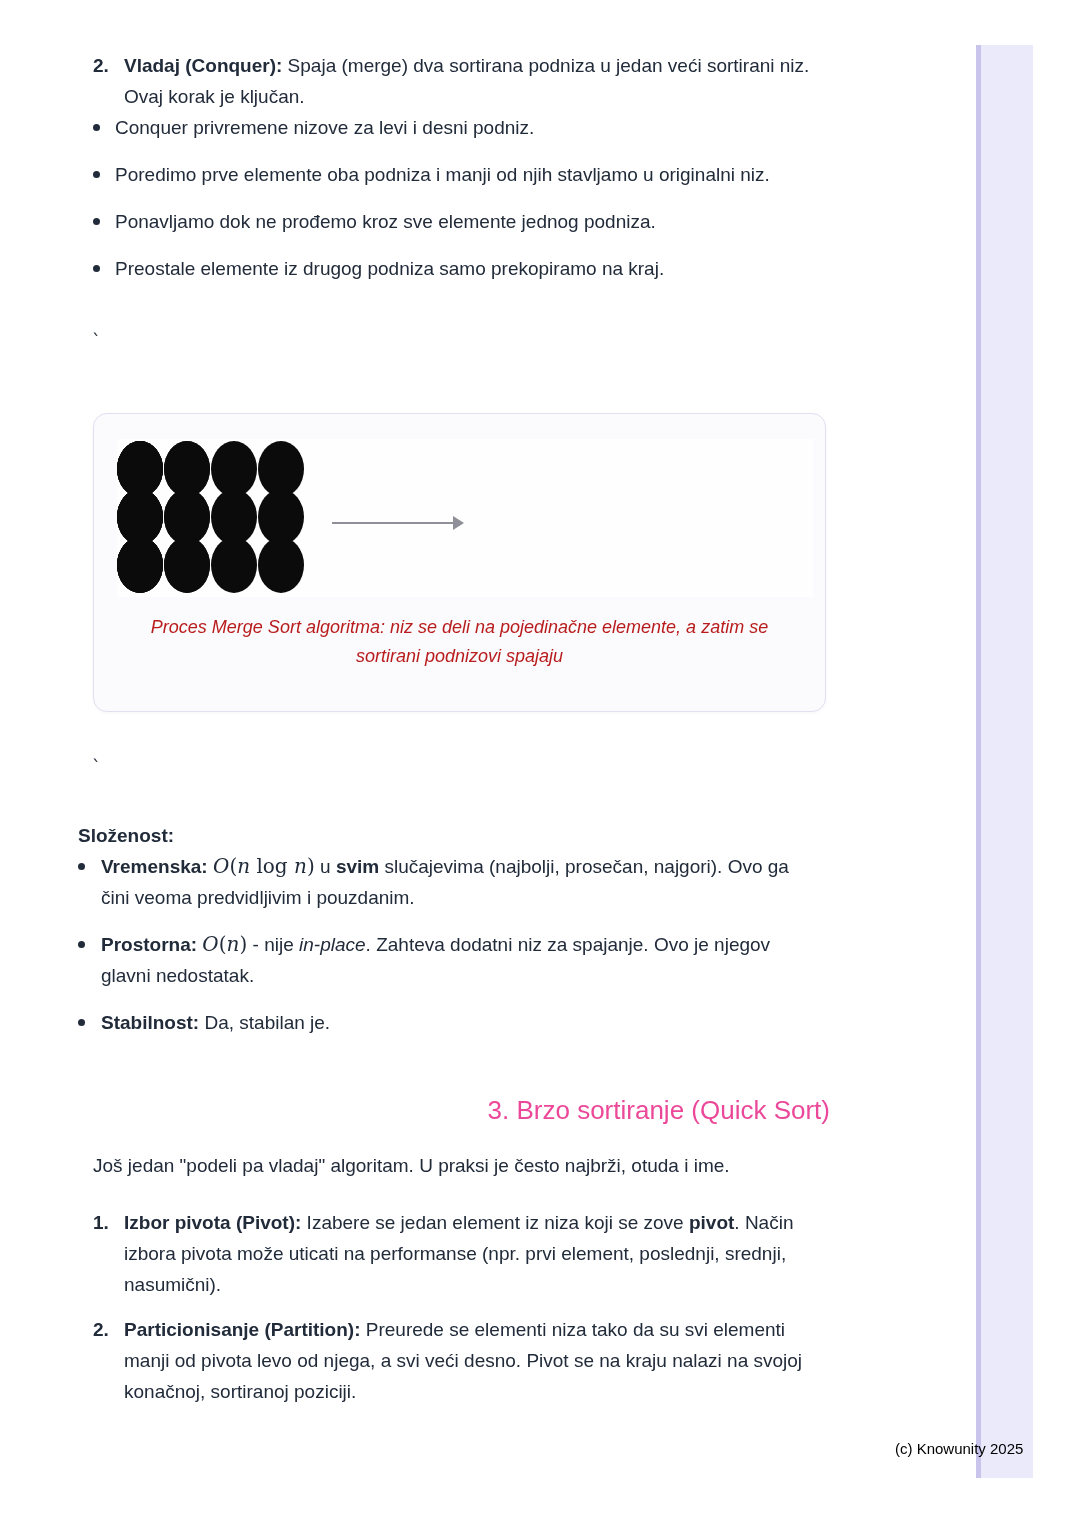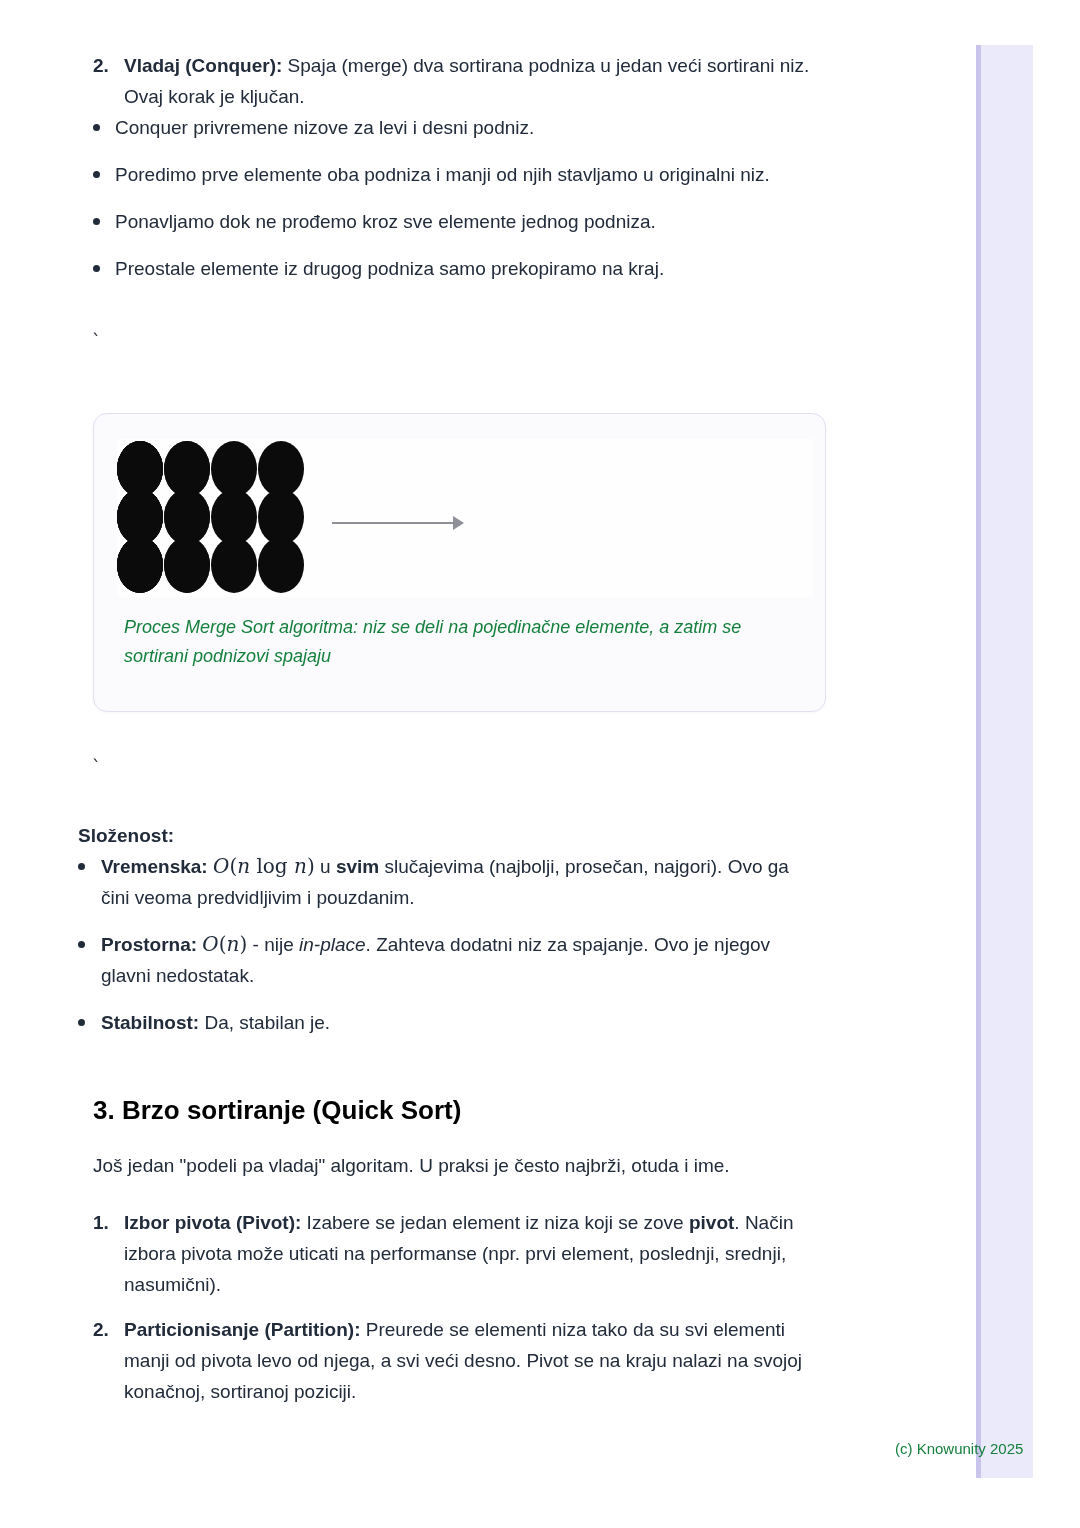--- a/index.html
+++ b/index.html
@@ -66,33 +66,34 @@
   .fig-merge-arrow{left:215px;top:76px;width:132px;height:16px;}
   .arrow-line{position:absolute;left:0;right:9px;top:7px;height:2px;background:#8f9097;}
   .arrow-head{
     position:absolute;right:0;top:1px;width:0;height:0;
     border-left:11px solid #8f9097;
     border-top:7px solid transparent;
     border-bottom:7px solid transparent;
   }
   .fig-caption{
     margin:16px 30px 0 30px;
+    text-align:center;
     font-style:italic;
     font-size:18px;line-height:29px;
-    color:#15803d;
+    color:#b91c1c;
   }
   
   .section-label{font-size:19px;line-height:31px;font-weight:bold;}
   .h2-indigo{
-    font-size:26px;line-height:36px;font-weight:bold;
-    color:#000000;margin:0;
+    font-size:26px;line-height:36px;font-weight:normal;
+    color:#ec4899;margin:0;text-align:right;
   }
   
   .footer-note{
-    font-size:15px;color:#15803d;line-height:18px;z-index:3;
+    font-size:15px;color:#000000;line-height:18px;z-index:3;
   }
   .right-gutter{
     left:976px;top:45px;width:52px;height:1433px;
     background:#ebeafa;
     border-left:5px solid #c8c4ec;
     z-index:1;
   }
 </style>
 </head>
 <body>

